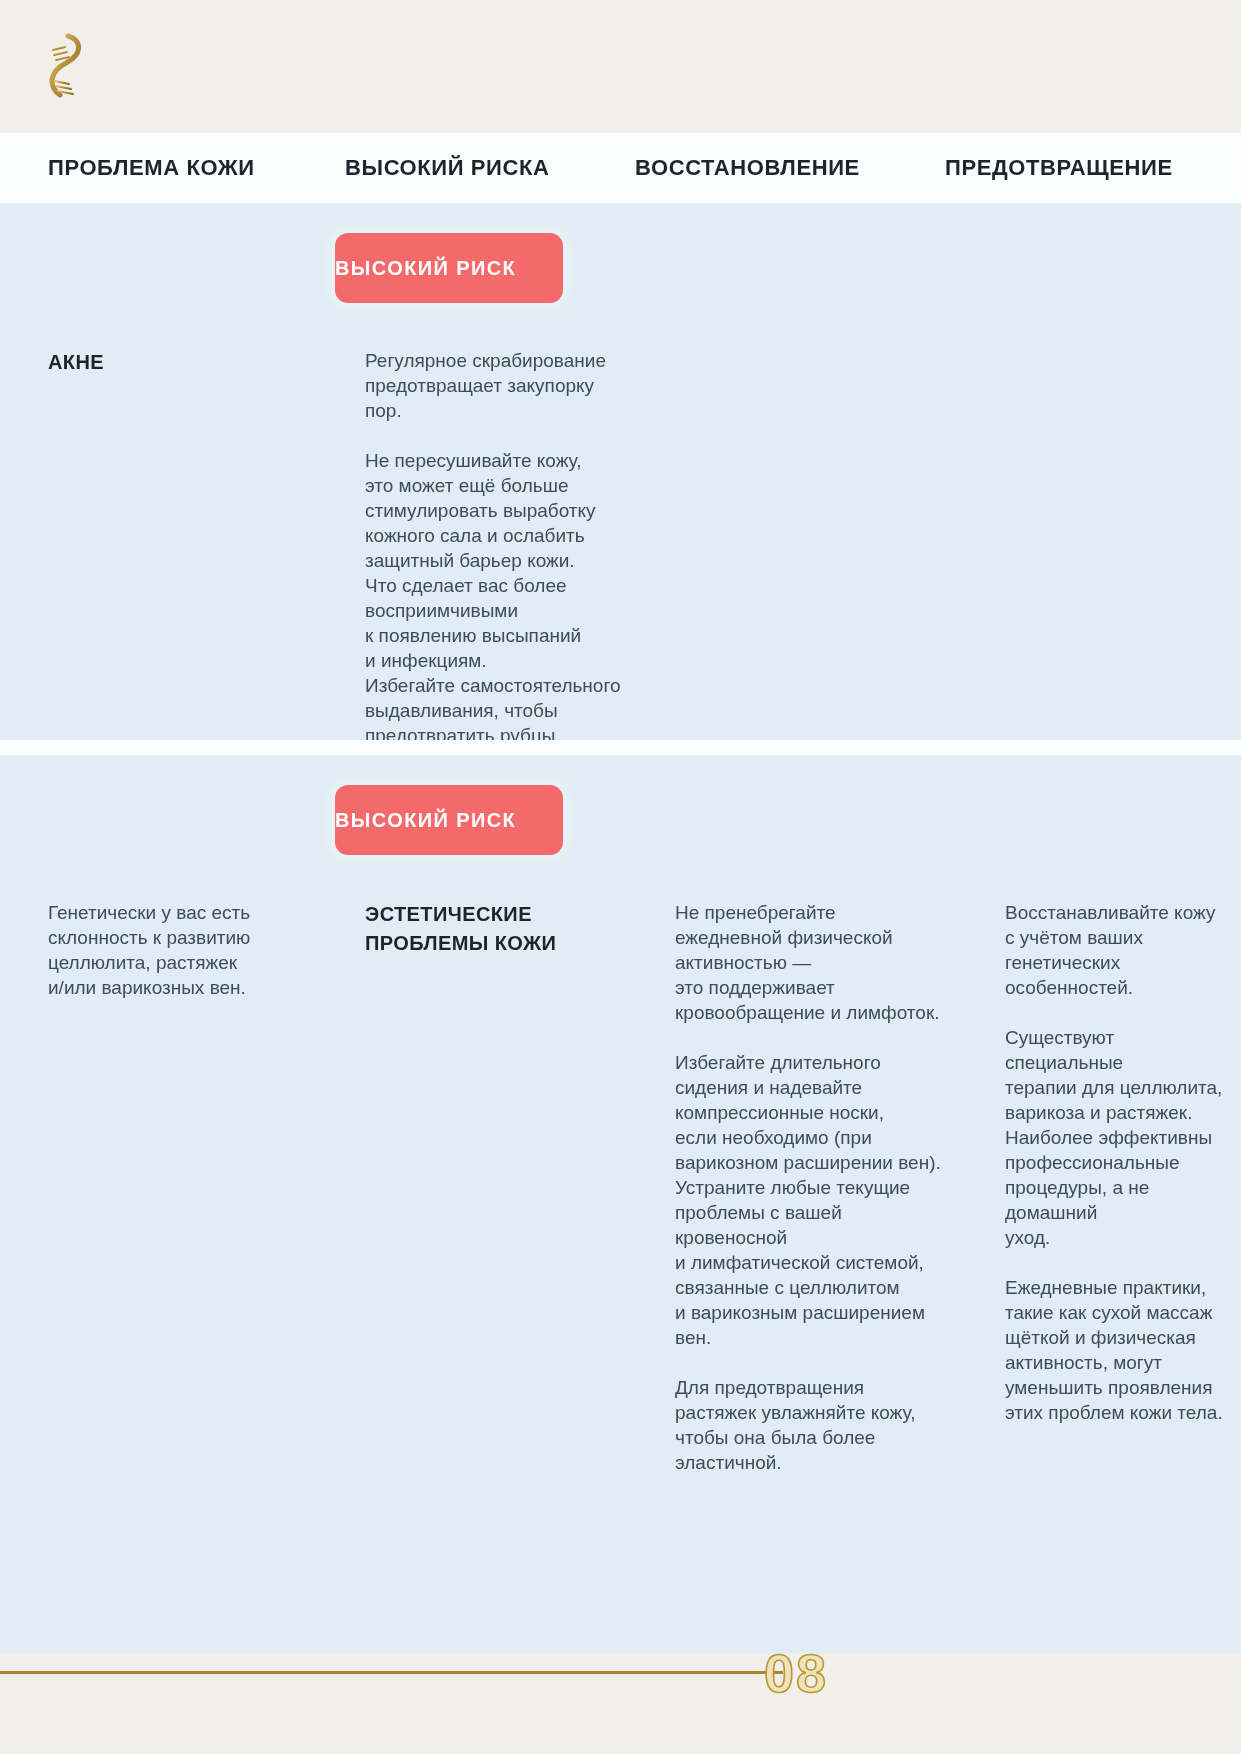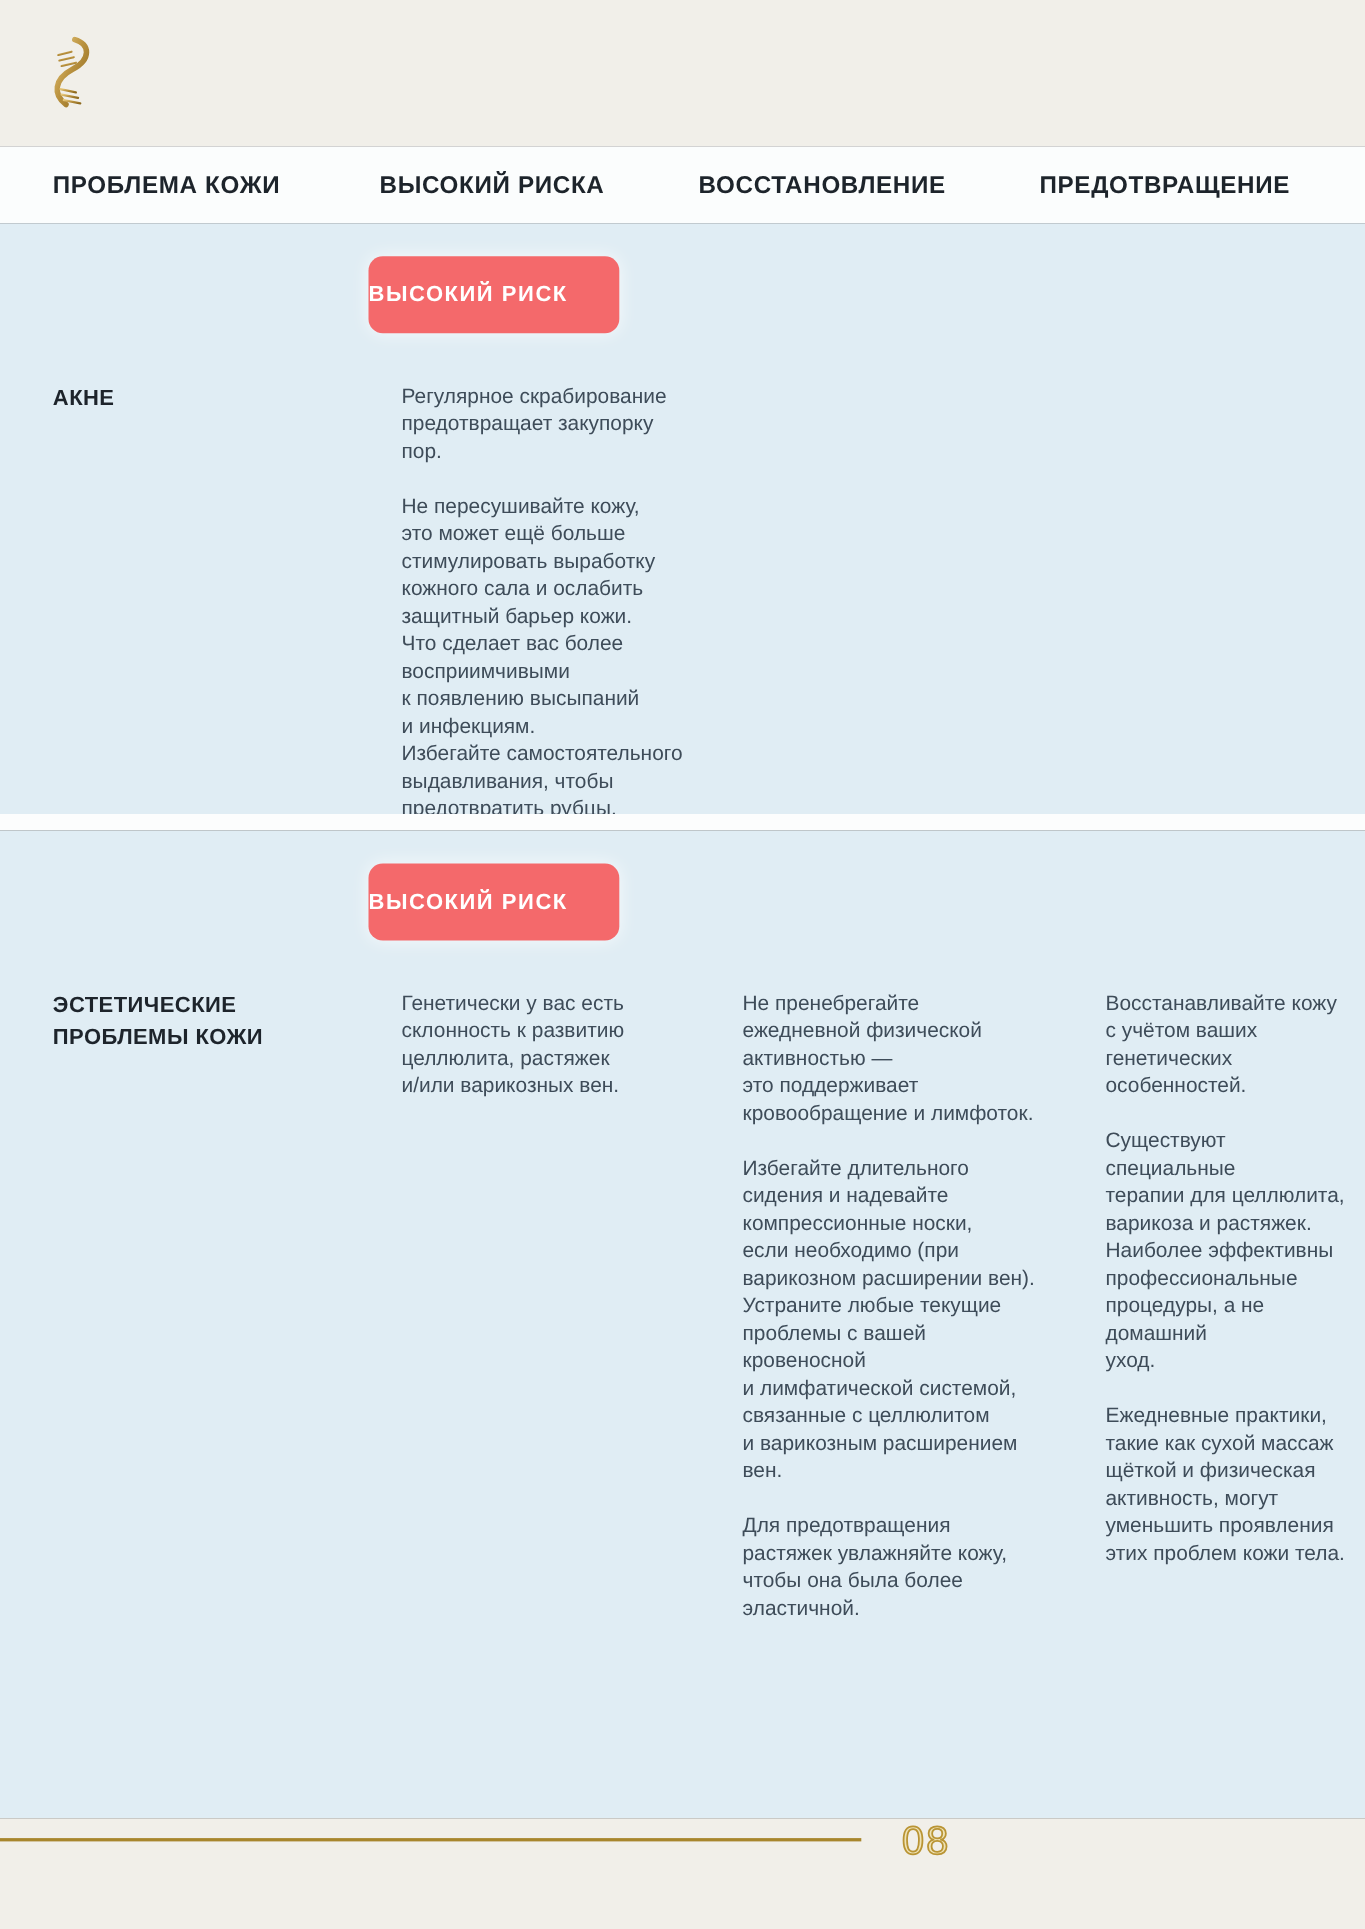--- a/index.html
+++ b/index.html
@@ -4,21 +4,21 @@
 <style>
   * { margin: 0; padding: 0; box-sizing: border-box; }
   html, body { background: #e9e8e2; }
   body { font-family: "Liberation Sans", "DejaVu Sans", sans-serif; }
 
   .page {
     position: relative;
     width: 1241px;
     height: 1754px;
     margin: 0 auto;
-    background: #404040;
+    background: #ffffff;
     overflow: hidden;
   }
 
   
   .top-bar {
     position: absolute;
     top: 0; left: 0;
     width: 100%; height: 133px;
     background: #f1efe9;
   }
@@ -113,24 +113,24 @@
     background: #f1efe9;
   }
   .footer-divider-line {
     position: absolute;
     top: 18px; left: 0;
     width: 783px; height: 3px;
     background: #a8862d;
   }
   .page-number {
     position: absolute;
-    left: 820px; top: 0;
-    font-size: 36px;
+    left: 764px; top: 0;
+    font-size: 54px;
     line-height: 40px;
-    font-weight: 400;
+    font-weight: 700;
     color: #efe3b6;
     -webkit-text-stroke: 1.6px #b99434;
     letter-spacing: 2px;
   }
 </style>
 </head>
 <body>
 
 <div class="page">
 
@@ -187,26 +187,26 @@
     </div>
   </div>
 
   <div class="section-gap"></div>
 
   <div class="section section-2">
     <div class="risk-badge">
       <span class="badge-label">ВЫСОКИЙ РИСК</span>
     </div>
     <div class="content-row">
-      <div class="cell problem-name">ЭСТЕТИЧЕСКИЕ
-ПРОБЛЕМЫ КОЖИ</div>
       <div class="cell body-text">Генетически у вас есть
 склонность к развитию
 целлюлита, растяжек
 и/или варикозных вен.</div>
+      <div class="cell problem-name">ЭСТЕТИЧЕСКИЕ
+ПРОБЛЕМЫ КОЖИ</div>
       <div class="cell body-text">Не пренебрегайте
 ежедневной физической
 активностью —
 это поддерживает
 кровообращение и лимфоток.
 
 Избегайте длительного
 сидения и надевайте
 компрессионные носки,
 если необходимо (при

